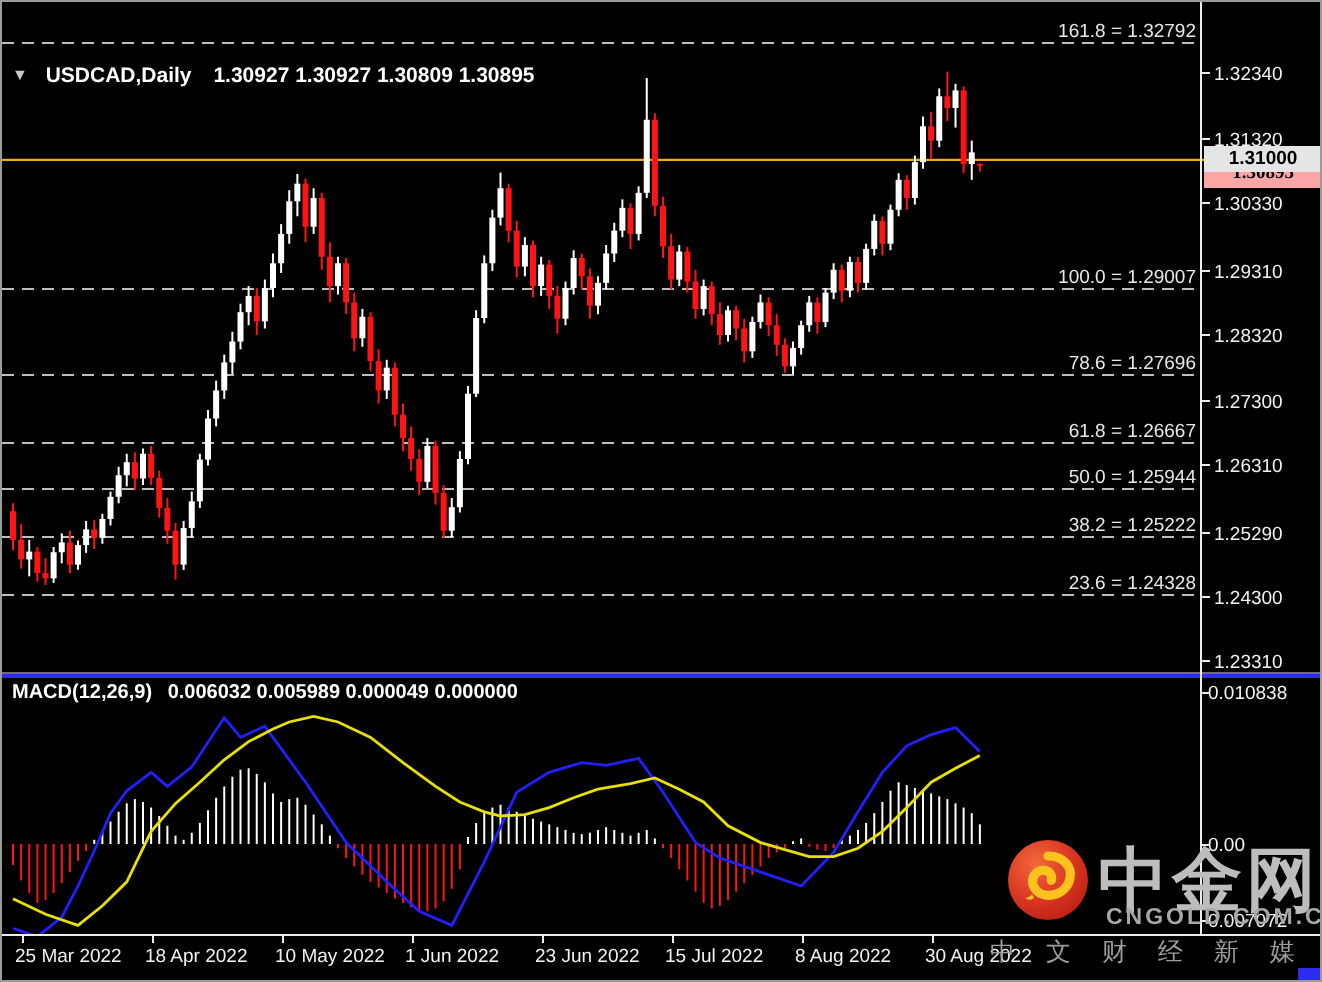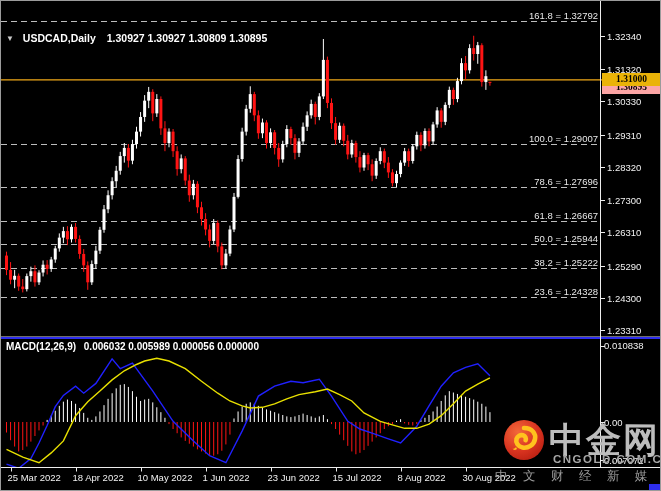--- a/index.html
+++ b/index.html
@@ -6,21 +6,21 @@
   .window{position:relative;width:661px;height:491px;background:#000;border:1px solid #9b9b9b;box-sizing:border-box;overflow:hidden;font-family:"Liberation Sans",sans-serif;}
   svg{position:absolute;left:0;top:0;}
   svg text{font-family:"Liberation Sans",sans-serif;}
   .title{position:absolute;left:5px;top:3px;color:#fff;font-size:10.5px;font-weight:bold;z-index:5;white-space:nowrap;margin-top:28px;}
   .tri{color:#c8c8c8;font-size:8px;margin-right:6px;vertical-align:1px;}
   .quotes{margin-left:8px;}
   .macdlbl{position:absolute;left:5px;top:340px;color:#fff;font-size:10px;font-weight:bold;z-index:5;white-space:nowrap;}
   .macdlbl .vals{margin-left:5px;font-weight:bold;}
   .pricebox{position:absolute;left:601px;width:59px;height:13px;font-size:9.5px;font-weight:bold;color:#000;text-align:center;line-height:13px;}
   .box-bid{top:80px;background:#fca5a5;z-index:3;font-family:Liberation Serif, serif;}
-  .box-level{top:72px;background:#eab308;z-index:4;font-family:Liberation Serif, serif;}
+  .box-level{top:72px;background:#e5e5e5;z-index:4;}
   .watermark{position:absolute;left:488px;top:408px;width:173px;height:80px;z-index:6;pointer-events:none;}
   .wm-logo{position:absolute;left:14px;top:10px;}
   .wm-name{position:absolute;left:60px;top:8px;font-size:35px;font-weight:bold;color:#bdbdbd;letter-spacing:2px;white-space:nowrap;}
   .wm-domain{position:absolute;left:64px;top:44px;font-size:11.5px;font-weight:bold;color:#a8a8a8;letter-spacing:1.5px;white-space:nowrap;}
   .wm-tag{position:absolute;left:6px;top:59px;font-size:12.5px;color:#9d9d9d;letter-spacing:6px;white-space:nowrap;}
   .blue-corner{position:absolute;left:648px;top:483px;width:12px;height:7px;background:#2d2dee;z-index:7;}
 </style>
 </head>
 <body>
 
@@ -476,21 +476,21 @@
     </svg>
 
   <div class="title">
     <span class="tri">▼</span>
     <span>USDCAD,Daily</span>
     <span class="quotes">1.30927 1.30927 1.30809 1.30895</span>
   </div>
 
   <div class="macdlbl">
     <span>MACD(12,26,9)</span>
-    <span class="vals">0.006032 0.005989 0.000056 0.000000</span>
+    <span class="vals">0.006032 0.005989 0.000049 0.000000</span>
   </div>
 
   <div class="pricebox box-bid">1.30895</div>
   <div class="pricebox box-level">1.31000</div>
 
   <div class="watermark">
     <svg class="wm-logo" width="42" height="42" viewBox="0 0 42 42">
       <defs>
         <radialGradient id="lg" cx="35%" cy="30%" r="80%">
           <stop offset="0%" stop-color="#f2683a"></stop>

